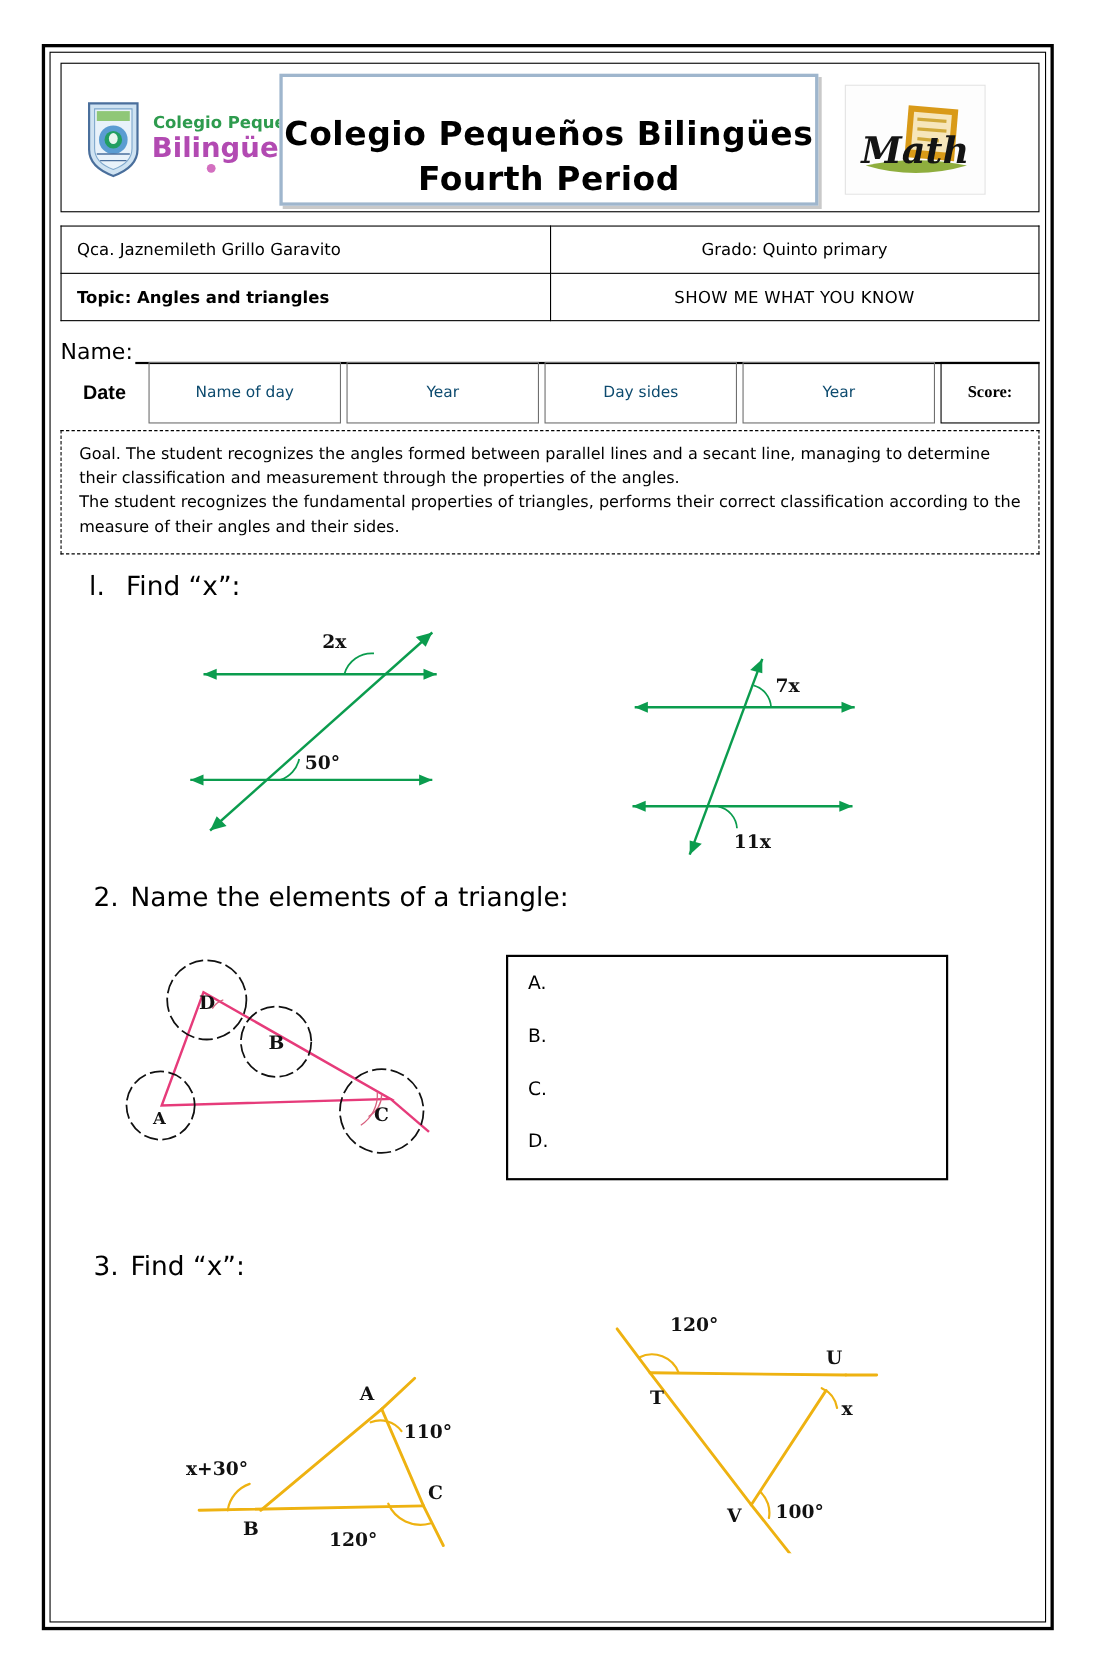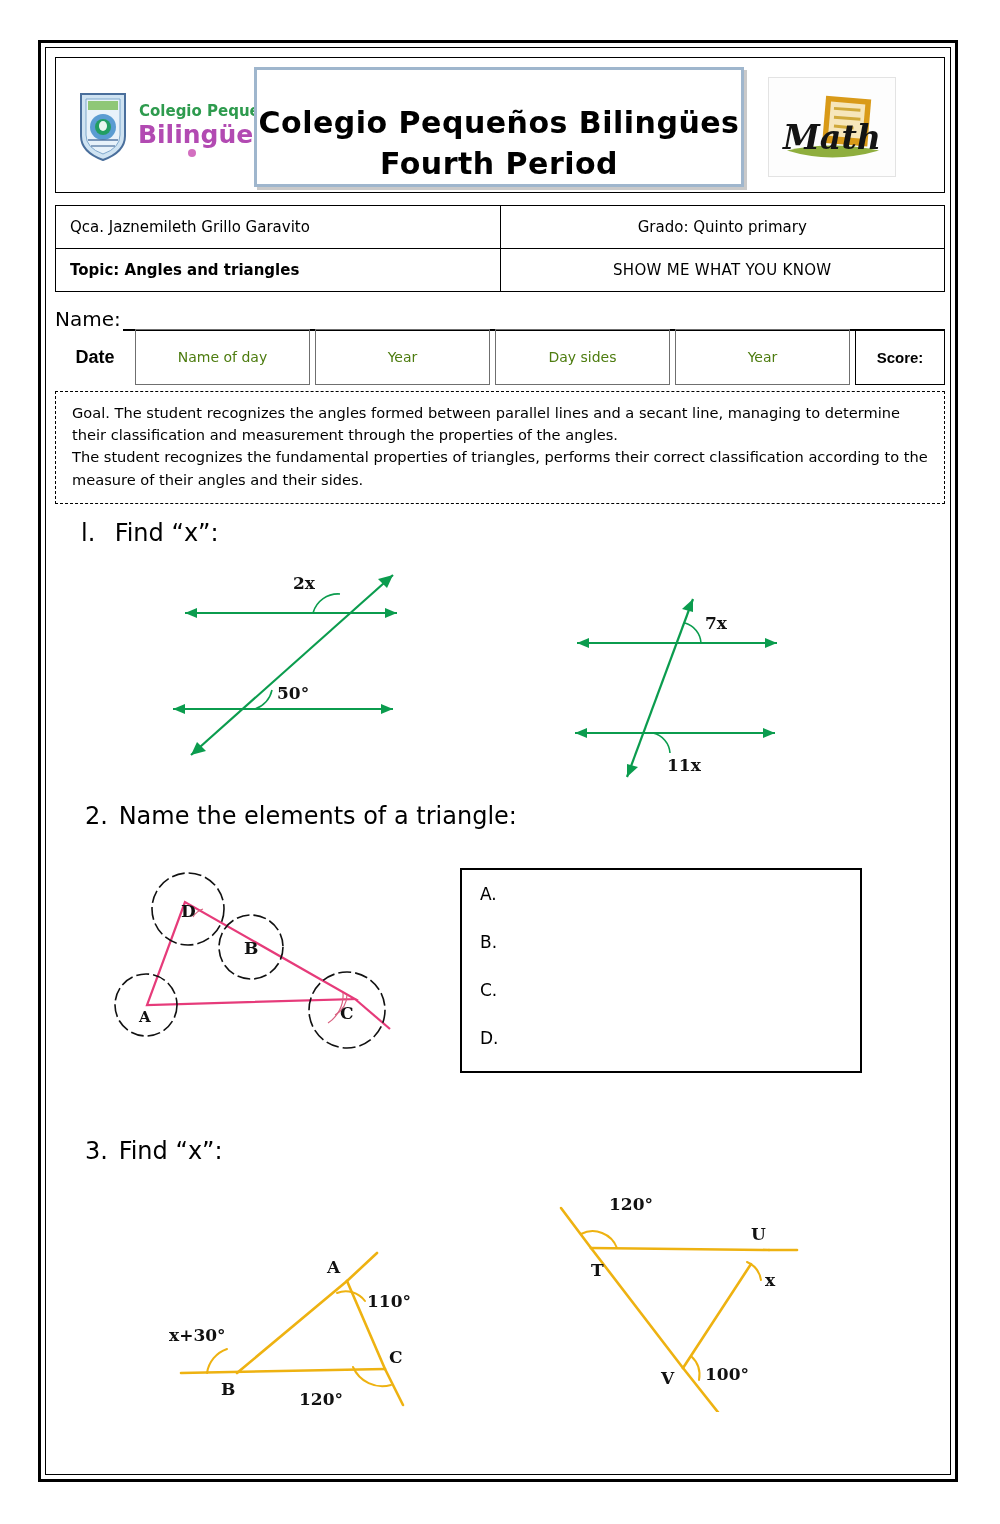--- a/index.html
+++ b/index.html
@@ -175,32 +175,32 @@
   .date-cell {
     flex: 1 1 0;
     border: 1px solid #6f6f6f;
     margin-right: 5px;
     display: flex;
     align-items: center;
     justify-content: center;
     box-sizing: border-box;
   }
   .date-placeholder {
-    color: #4d7c0f;
+    color: #0c4a6e;
     font-family: "DejaVu Sans", sans-serif;
     font-size: 14px;
   }
   #score-cell {
     width: 90px;
     border: 1px solid #000;
     display: flex;
     align-items: center;
     justify-content: center;
     box-sizing: border-box;
-    font-family: Liberation Sans, sans-serif;
+    font-family: Liberation Serif, serif;
     font-weight: bold;
     font-size: 15px;
   }
 
   
   #goal-box {
     position: absolute;
     left: 0;
     top: 334px;
     width: 890px;

